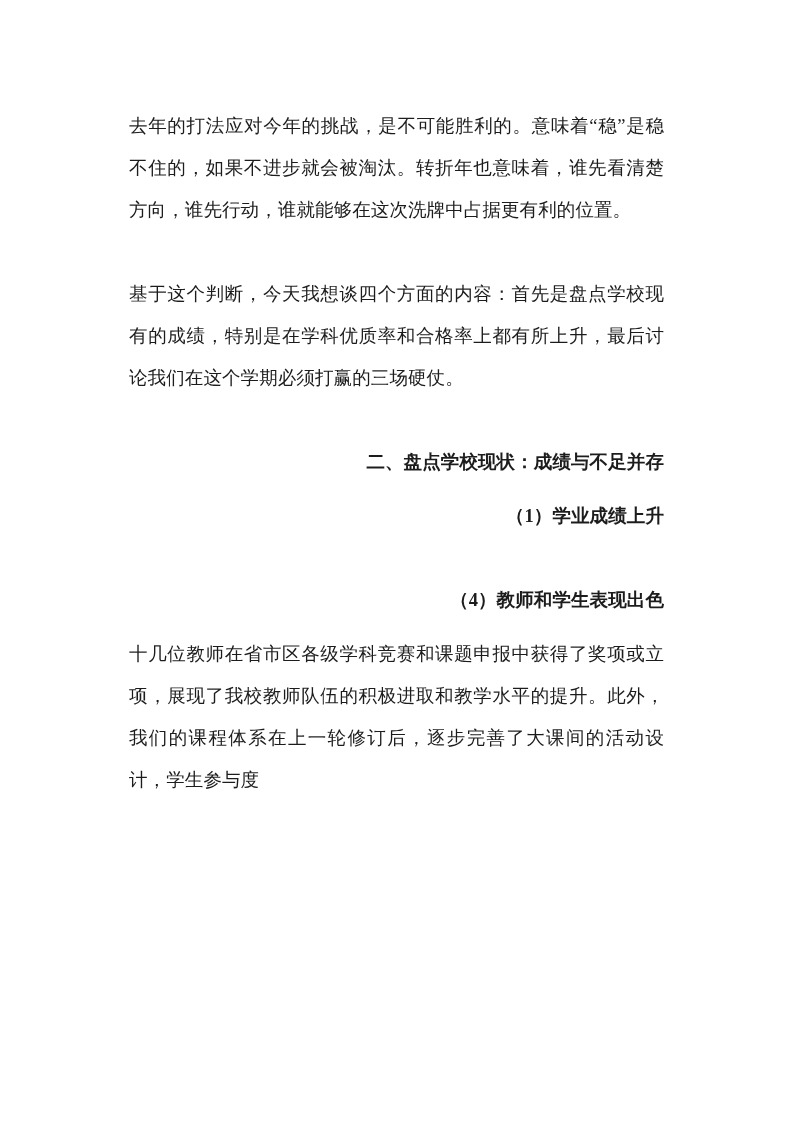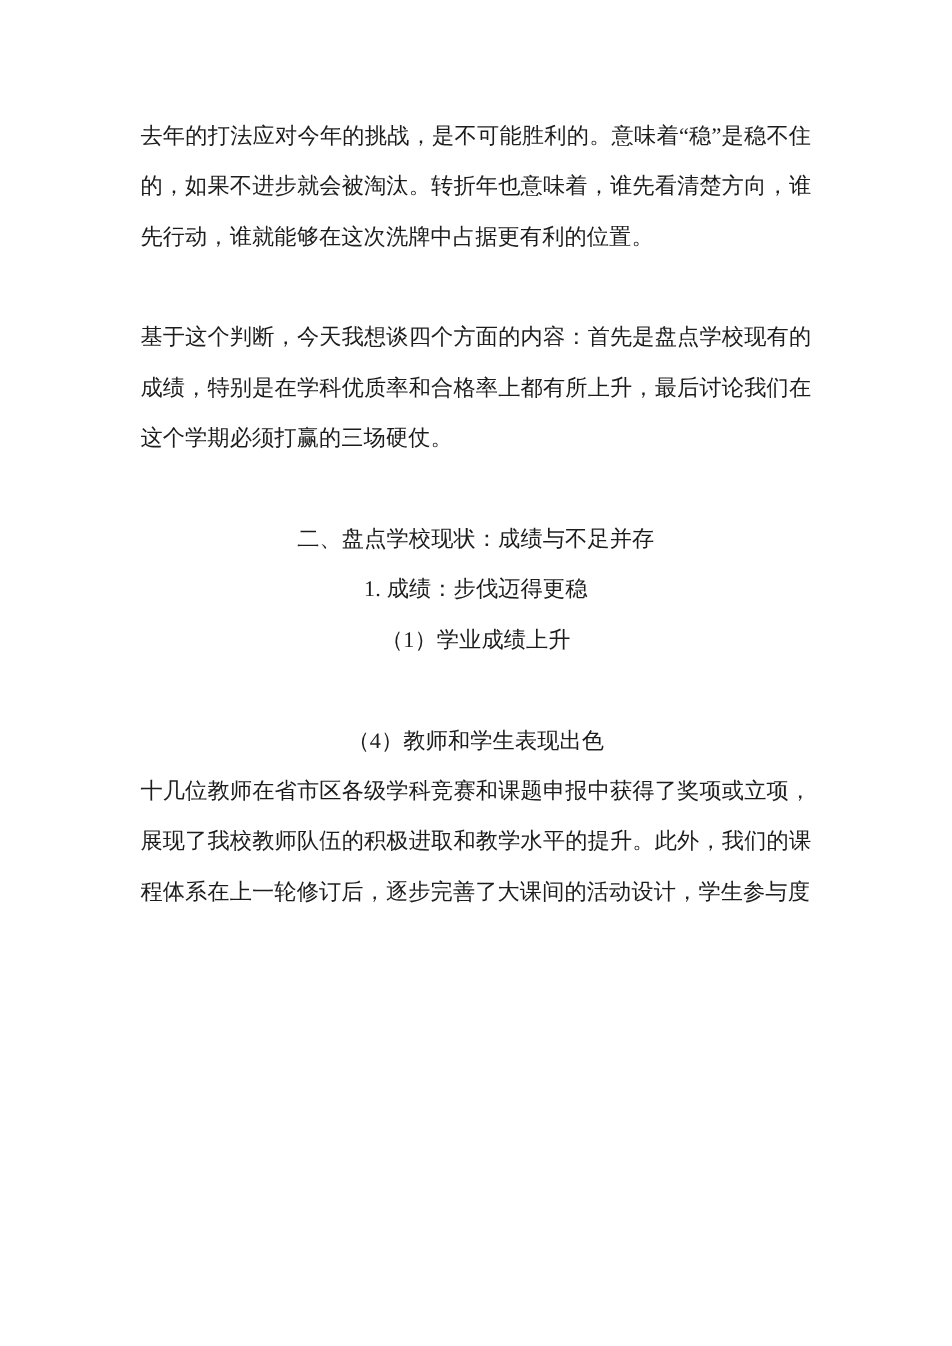--- a/index.html
+++ b/index.html
@@ -18,47 +18,46 @@
     height: 1122px;
     padding: 93px 117px 0 117px;
     background: #ffffff;
     font-family: "Liberation Serif", "DejaVu Serif", serif;
     font-size: 18.5px;
     line-height: 42px;
     color: #1c1c1c;
     letter-spacing: 0.1px;
   }
   .block {
-    margin: 0;
+    margin: 12px;
   }
   .para {
     text-align: justify;
     text-justify: inter-ideograph;
   }
   .heading {
-    text-align: center;
-    font-weight: normal;
+    text-align: right;
+    font-weight: bold;
   }
   .gap-before {
     margin-top: 42px;
   }
 </style>
 </head>
 <body>
 
 <div class="page">
 
   <p class="block para">去年的打法应对今年的挑战，是不可能胜利的。意味着“稳”是稳不住的，如果不进步就会被淘汰。转折年也意味着，谁先看清楚方向，谁先行动，谁就能够在这次洗牌中占据更有利的位置。</p>
 
   <p class="block para gap-before">基于这个判断，今天我想谈四个方面的内容：首先是盘点学校现有的成绩，特别是在学科优质率和合格率上都有所上升，最后讨论我们在这个学期必须打赢的三场硬仗。</p>
 
   <p class="block heading gap-before">二、盘点学校现状：成绩与不足并存</p>
 
 
-  <p class="block heading">1. 成绩：步伐迈得更稳</p>
 
   <p class="block heading">（1）学业成绩上升</p>
 
 
   <p class="block heading gap-before">（4）教师和学生表现出色</p>
 
   <p class="block para">十几位教师在省市区各级学科竞赛和课题申报中获得了奖项或立项，展现了我校教师队伍的积极进取和教学水平的提升。此外，我们的课程体系在上一轮修订后，逐步完善了大课间的活动设计，学生参与度</p>
 
 </div>
 

